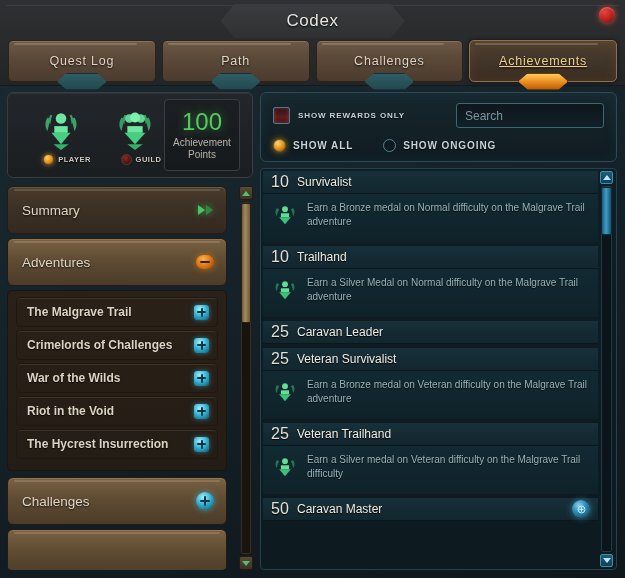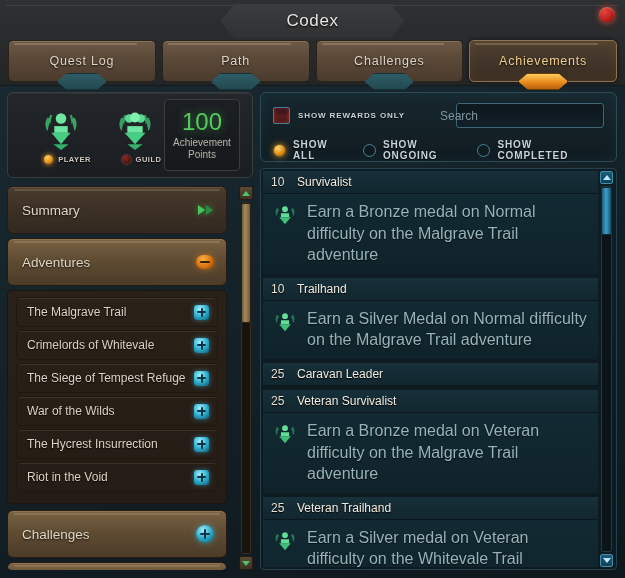--- a/index.html
+++ b/index.html
@@ -85,21 +85,21 @@
     color: #ded5c6;
     font-size: 12.5px;
     letter-spacing: 0.8px;
     text-shadow: 0 1px 2px rgba(0,0,0,0.85);
   }
   .tab.active {
     background: linear-gradient(180deg, #4e3f31 0%, #43362a 45%, #382c22 100%);
     border-color: #8d7352;
     box-shadow: inset 0 0 12px rgba(255,160,40,0.10), 0 0 4px rgba(0,0,0,0.6);
   }
-  .tab.active span { color: #f0cf8e; }
+  .tab.active span { color: #f0cf8e; text-decoration: underline; }
   .tab-nub {
     position: absolute;
     left: 50%; bottom: -9px;
     transform: translateX(-50%);
     width: 50px; height: 17px;
     background: linear-gradient(180deg, #2e5d66 0%, #234950 100%);
     border: 1px solid #16313a;
     clip-path: polygon(10px 0, calc(100% - 10px) 0, 100% 50%, calc(100% - 10px) 100%, 10px 100%, 0 50%);
   }
   .tab.active .tab-nub {
@@ -252,20 +252,21 @@
     height: 30px;
     margin-bottom: 3px;
     border-radius: 4px;
     background: linear-gradient(180deg, #443728 0%, #37
 2c20 50%, #2e251b 100%);
     border: 1px solid #201810;
     box-shadow: inset 0 1px 0 rgba(255,225,185,0.10);
     display: flex; align-items: center;
     padding: 0 8px 0 10px;
     cursor: pointer;
+    font-weight: bold;
   }
   .adv-name {
     flex: 1;
     color: #ddd3c3; font-size: 12px;
     text-shadow: 0 1px 1px rgba(0,0,0,0.9);
     white-space: nowrap; overflow: hidden;
   }
   .adv-plus {
     width: 15px; height: 15px; flex: none;
     border-radius: 3px;
@@ -343,21 +344,21 @@
     font-size: 8px; font-weight: bold; letter-spacing: 0.9px;
     color: #c7d3d8; text-shadow: 0 1px 1px #000;
   }
   .search-wrap {
     margin-left: auto;
     position: relative;
     width: 148px; height: 25px;
     border-radius: 3px;
     background: linear-gradient(180deg, #0d171c 0%, #122028 100%);
     border: 1px solid #3d6676;
-    display: flex; align-items: center; justify-content: flex-end;
+    display: flex; align-items: center;
   }
   .search-input {
     flex: 1;
     background: transparent; border: none; outline: none;
     color: #9fb3bb; font-size: 12px;
     font-family: "Liberation Sans", sans-serif;
     padding: 0 8px;
   }
   .search-input::placeholder { color: #7e949c; }
 
@@ -397,21 +398,21 @@
   .ach-head {
     height: 23px;
     display: flex; align-items: center;
     background: linear-gradient(180deg, #17303a 0%, #12262e 100%);
     border-bottom: 1px solid #0b171d;
     padding: 0 8px;
     cursor: pointer;
   }
   .ach-points {
     width: 26px; flex: none;
-    font-size: 12px; color: #e3e0d6;
+    font-size: 16px; color: #e3e0d6;
     text-shadow: 0 1px 1px #000;
   }
   .ach-title {
     flex: 1;
     font-size: 12px; color: #f0ece2;
     text-shadow: 0 1px 1px #000;
   }
   .ach-reward {
     width: 18px; height: 18px; flex: none;
     border-radius: 50%;
@@ -420,21 +421,21 @@
     display: flex; align-items: center; justify-content: center;
   }
   .ach-body {
     display: flex; align-items: flex-start;
     background: linear-gradient(180deg, #122a33 0%, #0f2229 100%);
     padding: 7px 8px 8px 8px;
     min-height: 48px;
   }
   .ach-icon { width: 28px; height: 28px; flex: none; margin-right: 8px; }
   .ach-desc {
-    font-size: 16px; color: #97b3b8; line-height: 1.35;
+    font-size: 10px; color: #97b3b8; line-height: 1.35;
     text-shadow: 0 1px 1px rgba(0,0,0,0.7);
   }
 
   
   .rscroll {
     position: absolute;
     right: 2px; top: 2px; bottom: 2px; width: 15px;
   }
   .rscroll-track {
     position: absolute; left: 2px; right: 2px; top: 15px; bottom: 15px;
@@ -566,37 +567,33 @@
             <div class="toggle-minus"></div>
           </div>
         </div>
 
         <div class="acc-body">
           <div class="adv-item">
             <div class="adv-name">The Malgrave Trail</div>
             <div class="adv-plus"></div>
           </div>
           <div class="adv-item">
-            <div class="adv-name">Crimelords of Whitevale</div>
-            <div class="adv-plus"></div>
-          </div>
-          <div class="adv-item">
-            <div class="adv-name">The Siege of Tempest Refuge</div>
+            <div class="adv-name">Crimelords of Challenges</div>
             <div class="adv-plus"></div>
           </div>
           <div class="adv-item">
             <div class="adv-name">War of the Wilds</div>
             <div class="adv-plus"></div>
           </div>
           <div class="adv-item">
+            <div class="adv-name">Riot in the Void</div>
+            <div class="adv-plus"></div>
+          </div>
+          <div class="adv-item">
             <div class="adv-name">The Hycrest Insurrection</div>
-            <div class="adv-plus"></div>
-          </div>
-          <div class="adv-item">
-            <div class="adv-name">Riot in the Void</div>
             <div class="adv-plus"></div>
           </div>
         </div>
 
         <div class="acc-header open">
           <div class="acc-title">Challenges</div>
           <div class="acc-toggle">
             <div class="toggle-plus"></div>
           </div>
         </div>
@@ -634,24 +631,20 @@
       </div>
 
       <div class="filter-row2">
         <div class="radio-item">
           <div class="radio-ring on"></div>
           <div class="radio-text">SHOW ALL</div>
         </div>
         <div class="radio-item">
           <div class="radio-ring"></div>
           <div class="radio-text">SHOW ONGOING</div>
-        </div>
-        <div class="radio-item">
-          <div class="radio-ring"></div>
-          <div class="radio-text">SHOW COMPLETED</div>
         </div>
       </div>
     </div>
 
     <div class="ach-panel">
       <div class="ach-list">
 
         <div class="ach-entry">
           <div class="ach-head">
             <div class="ach-points">10</div>
@@ -724,21 +717,21 @@
           <div class="ach-body">
             <svg class="ach-icon" viewBox="0 0 48 48">
               <g fill="#2f8f5c" opacity="0.75">
                 <path d="M10 12c-3 4-3 10 0 14 1-5 2-9 4-12z"></path>
                 <path d="M38 12c3 4 3 10 0 14-1-5-2-9-4-12z"></path>
               </g>
               <circle cx="24" cy="14" r="5" fill="#63dd95"></circle>
               <path d="M17 21h14v7H17z" fill="#63dd95"></path>
               <path d="M14 28h20l-10 12z" fill="#3fc079"></path>
             </svg>
-            <div class="ach-desc">Earn a Silver medal on Veteran difficulty on the Whitevale Trail adventure</div>
+            <div class="ach-desc">Earn a Silver medal on Veteran difficulty on the Malgrave Trail difficulty</div>
           </div>
         </div>
 
         <div class="ach-entry">
           <div class="ach-head">
             <div class="ach-points">50</div>
             <div class="ach-title">Caravan Master</div>
             <div class="ach-reward">
               <svg width="11" height="11" viewBox="0 0 16 16">
                 <circle cx="8" cy="8" r="5" fill="none" stroke="#cdeeff" stroke-width="1.4"></circle>

